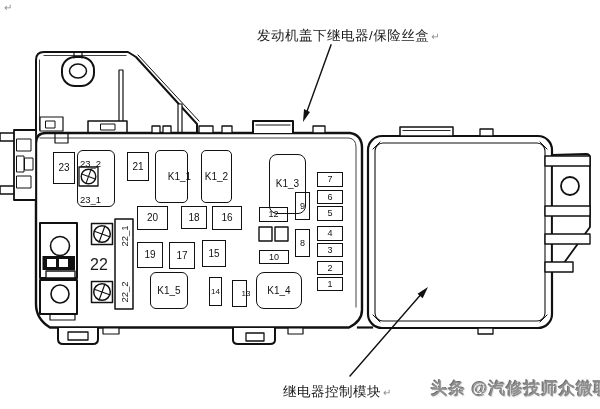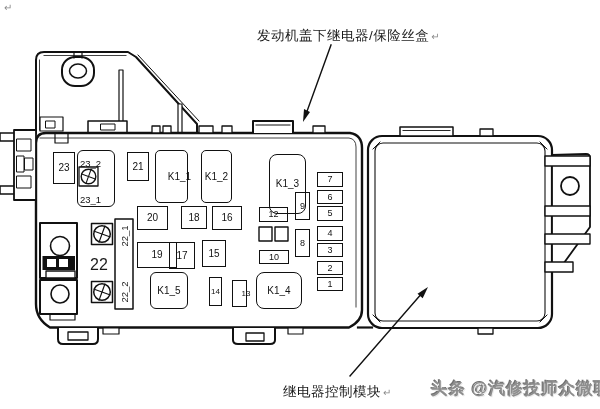--- a/index.html
+++ b/index.html
@@ -159,21 +159,21 @@
 
   <div class="box" style="left:127px;top:152px;width:22px;height:29px;">21</div>
 
   <div class="box rr5" style="left:155px;top:150px;width:33px;height:53px;padding-left:16px;">K1_1</div>
   <div class="box rr5" style="left:201px;top:150px;width:31px;height:53px;">K1_2</div>
   <div class="box rr8" style="left:247px;top:154px;width:37px;height:60px;margin-left:22px;">K1_3</div>
 
   <div class="box" style="left:137px;top:206px;width:31px;height:24px;">20</div>
   <div class="box" style="left:181px;top:206px;width:26px;height:23px;">18</div>
   <div class="box" style="left:212px;top:206px;width:30px;height:24px;">16</div>
-  <div class="box" style="left:137px;top:242px;width:40px;height:26px;">19</div>
+  <div class="box" style="left:137px;top:242px;width:26px;height:26px;">19</div>
   <div class="box" style="left:169px;top:242px;width:26px;height:27px;">17</div>
   <div class="box" style="left:202px;top:240px;width:24px;height:27px;">15</div>
 
   <div class="box rr5" style="left:150px;top:272px;width:38px;height:37px;border-radius:6px;">K1_5</div>
   <div class="box fs8" style="left:209px;top:277px;width:13px;height:29px;">14</div>
   <div class="box fs8" style="left:232px;top:280px;width:12px;height:27px;padding-left:13px;">13</div>
   <div class="box rr8" style="left:256px;top:272px;width:46px;height:37px;">K1_4</div>
 
   <div class="box fs9" style="left:259px;top:207px;width:29px;height:15px;">12</div>
   <div class="box fs9" style="left:259px;top:250px;width:30px;height:14px;">10</div>

